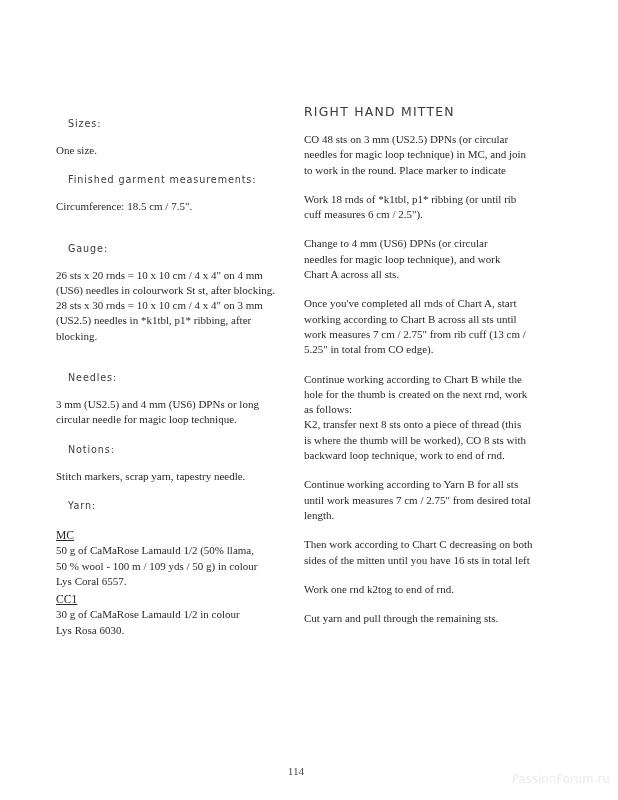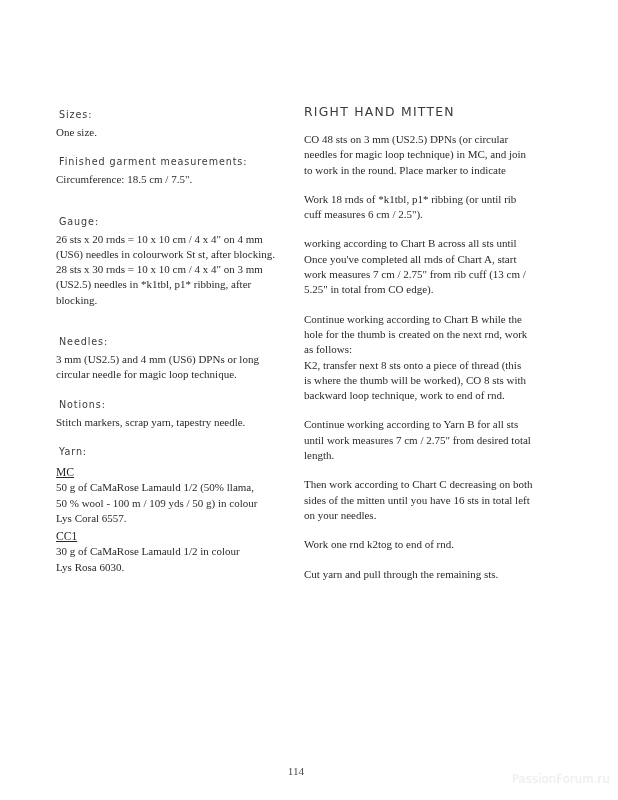--- a/index.html
+++ b/index.html
@@ -42,21 +42,21 @@
   }
 
   
   .heading {
     font-family: "DejaVu Sans", sans-serif;
     font-size: 9.6px;
     font-weight: 400;
     letter-spacing: 0.9px;
     color: #3a3a3a;
     line-height: 15px;
-    margin: 3px;
+    margin: 12px;
   }
 
   .section-title {
     font-family: "DejaVu Sans", sans-serif;
     font-size: 12.4px;
     font-weight: 400;
     letter-spacing: 1.25px;
     color: #3a3a3a;
     line-height: 16px;
     margin: 0 0 12px 0;
@@ -190,24 +190,29 @@
         <p class="body-line">CO 48 sts on 3 mm (US2.5) DPNs (or circular</p>
         <p class="body-line">needles for magic loop technique) in MC, and join</p>
         <p class="body-line">to work in the round. Place marker to indicate</p>
       </div>
 
       <div class="para">
         <p class="body-line">Work 18 rnds of *k1tbl, p1* ribbing  (or until rib</p>
         <p class="body-line">cuff measures 6 cm / 2.5").</p>
       </div>
 
-
-      <div class="para">
+      <div class="para">
+        <p class="body-line">Change to 4 mm (US6) DPNs (or circular</p>
+        <p class="body-line">needles for magic loop technique), and work</p>
+        <p class="body-line">Chart A across all sts.</p>
+      </div>
+
+      <div class="para">
+        <p class="body-line">Once you've completed all rnds of Chart A, start</p>
         <p class="body-line">working according to Chart B across all sts until</p>
-        <p class="body-line">Once you've completed all rnds of Chart A, start</p>
         <p class="body-line">work measures 7 cm / 2.75" from rib cuff (13 cm /</p>
         <p class="body-line">5.25" in total from CO edge).</p>
       </div>
 
       <div class="para">
         <p class="body-line">Continue working according to Chart B while the</p>
         <p class="body-line">hole for the thumb is created on the next rnd, work</p>
         <p class="body-line">as follows:</p>
         <p class="body-line">K2, transfer next 8 sts onto a piece of thread (this</p>
         <p class="body-line">is where the thumb will be worked), CO 8  sts with</p>
@@ -216,21 +221,20 @@
 
       <div class="para">
         <p class="body-line">Continue working according to Yarn B for all sts</p>
         <p class="body-line">until work measures 7 cm / 2.75" from desired total</p>
         <p class="body-line">length.</p>
       </div>
 
       <div class="para">
         <p class="body-line">Then work according to Chart C decreasing on both</p>
         <p class="body-line">sides of the mitten until you have 16 sts in total left</p>
-        <p class="body-line">on your needles.</p>
       </div>
 
       <div class="para">
         <p class="body-line">Work one rnd k2tog to end of rnd.</p>
       </div>
 
       <div class="para">
         <p class="body-line">Cut yarn and pull through the remaining sts.</p>
       </div>
 

